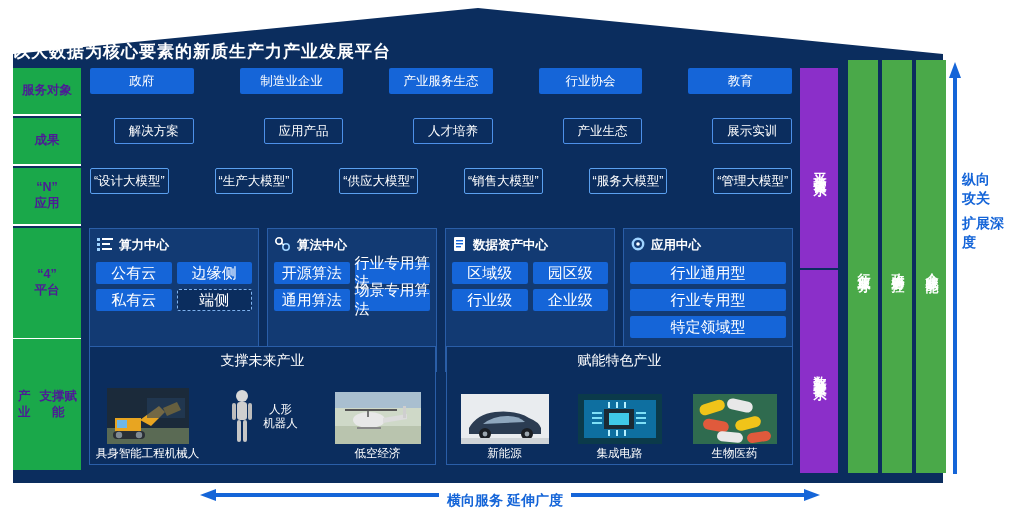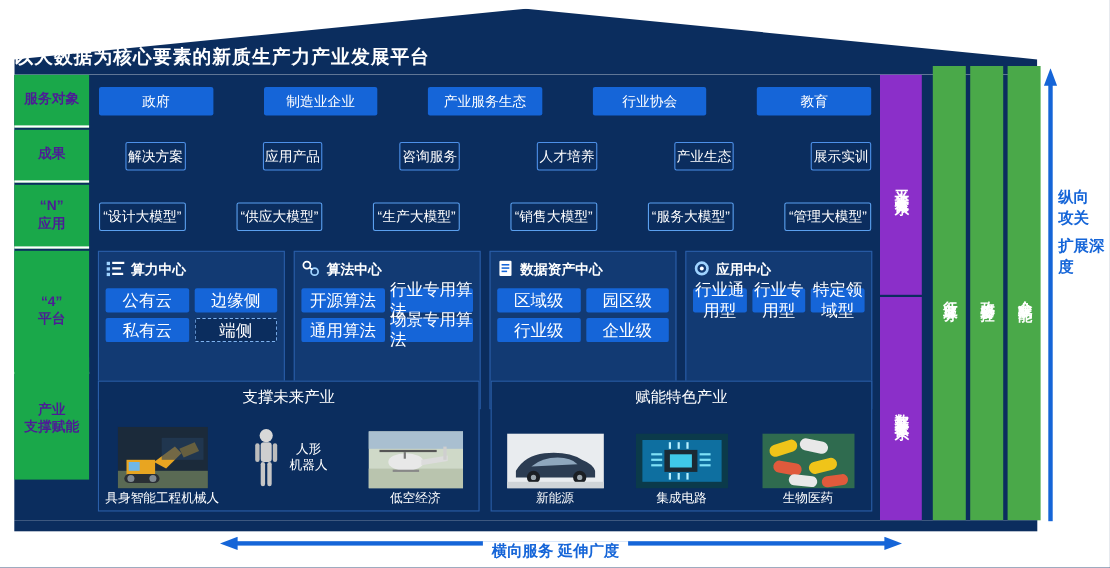--- a/index.html
+++ b/index.html
@@ -35,21 +35,21 @@
     background:#1aa84a;
     color:#4c1d95; font-size:12.5px; font-weight:bold;
     display:flex; align-items:center; justify-content:center; text-align:center;
     border-bottom:2px solid #ffffff;
     line-height:1.25;
   }
 
   
   .rowarea {
     position:absolute; left:70px; width:716px;
-    display:flex; align-items:center;gap:32px;
+    display:flex; gap:32px;
   }
 
   .pill {
     background:#1565d8;
     color:#ffffff;
     font-size:12.5px;
     height:26px;
     border-radius:2px;
     display:flex; align-items:center; justify-content:center;
     flex:1;
@@ -76,21 +76,21 @@
   }
   .plat-head {
     display:flex; align-items:center; gap:5px;
     color:#ffffff; font-size:12.5px; font-weight:bold;
     margin-bottom:6px; height:22px;
   }
   .plat-head svg { flex:none; }
   .plat-grid {
     display:grid; grid-template-columns:1fr 1fr; gap:5px;
   }
-  .plat-grid.one-col { grid-template-columns:1fr 1fr 1fr;text-align:center; }
+  .plat-grid.one-col { grid-template-columns:1fr; }
   .mini {
     background:#1565d8; color:#ffffff; font-size:15px;
     height:22px; border-radius:2px;
     display:flex; align-items:center; justify-content:center;
   }
   .mini.dash { background:#0b2d5e; border:1px dashed #7fb3f0; }
 
   
   #bottom-row {
     position:absolute; left:70px; top:276px; width:716px; height:125px;
@@ -169,34 +169,33 @@
     <div class="pill">制造业企业</div>
     <div class="pill">产业服务生态</div>
     <div class="pill">行业协会</div>
     <div class="pill">教育</div>
   </div>
 
   <div class="rowlabel" style="top:50px; height:48px;">成果</div>
   <div class="rowarea" style="top:50px; height:48px;">
     <div class="pill outline">解决方案</div>
     <div class="pill outline">应用产品</div>
-    <div class="pill outline">咨询服务</div>
     <div class="pill outline">人才培养</div>
     <div class="pill outline">产业生态</div>
     <div class="pill outline">展示实训</div>
   </div>
 
   <div class="rowlabel" style="top:100px; height:58px; flex-direction:column;">
     <span>“N”</span>
     <span>应用</span>
   </div>
   <div class="rowarea" style="top:100px; height:58px;">
     <div class="pill quote">“设计大模型”</div>
+    <div class="pill quote">“生产大模型”</div>
     <div class="pill quote">“供应大模型”</div>
-    <div class="pill quote">“生产大模型”</div>
     <div class="pill quote">“销售大模型”</div>
     <div class="pill quote">“服务大模型”</div>
     <div class="pill quote">“管理大模型”</div>
   </div>
 
   <div class="rowlabel" style="top:160px; height:112px; flex-direction:column;">
     <span>“4”</span>
     <span>平台</span>
   </div>
   <div id="plat-row">
@@ -273,21 +272,21 @@
         <span>应用中心</span>
       </div>
       <div class="plat-grid one-col">
         <div class="mini">行业通用型</div>
         <div class="mini">行业专用型</div>
         <div class="mini">特定领域型</div>
       </div>
     </div>
   </div>
 
-  <div class="rowlabel" style="top:257px; height:111px; border-bottom:none; flex-direction:column;">
+  <div class="rowlabel" style="top:271px; height:131px; border-bottom:none; flex-direction:row;">
     <span>产业</span>
     <span>支撑赋能</span>
   </div>
 
   <div id="bottom-row">
 
     <div class="bcard">
       <div class="bcard-title">支撑未来产业</div>
       <div class="bitems">
 

